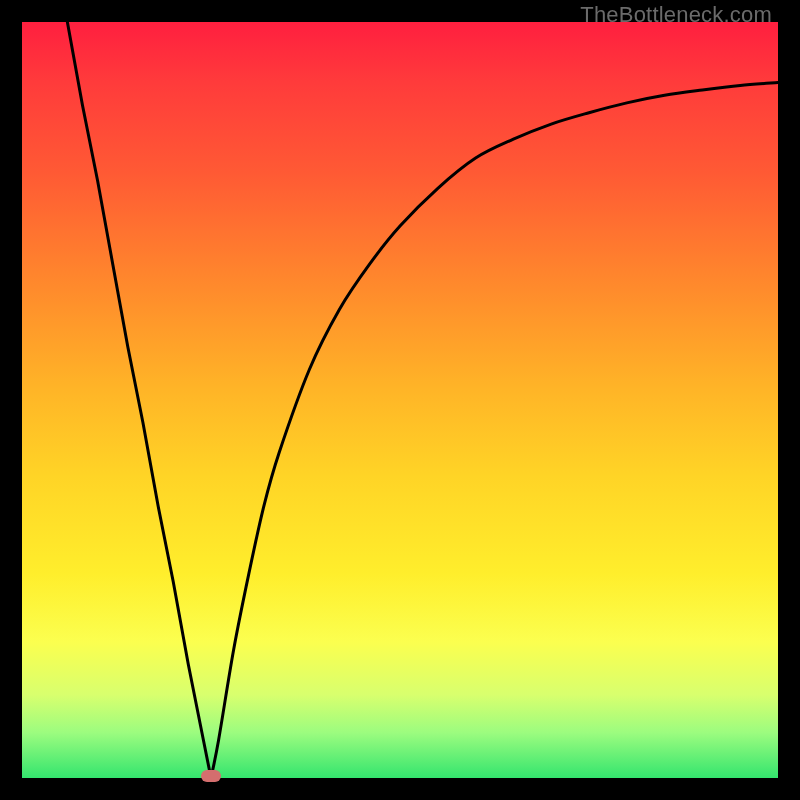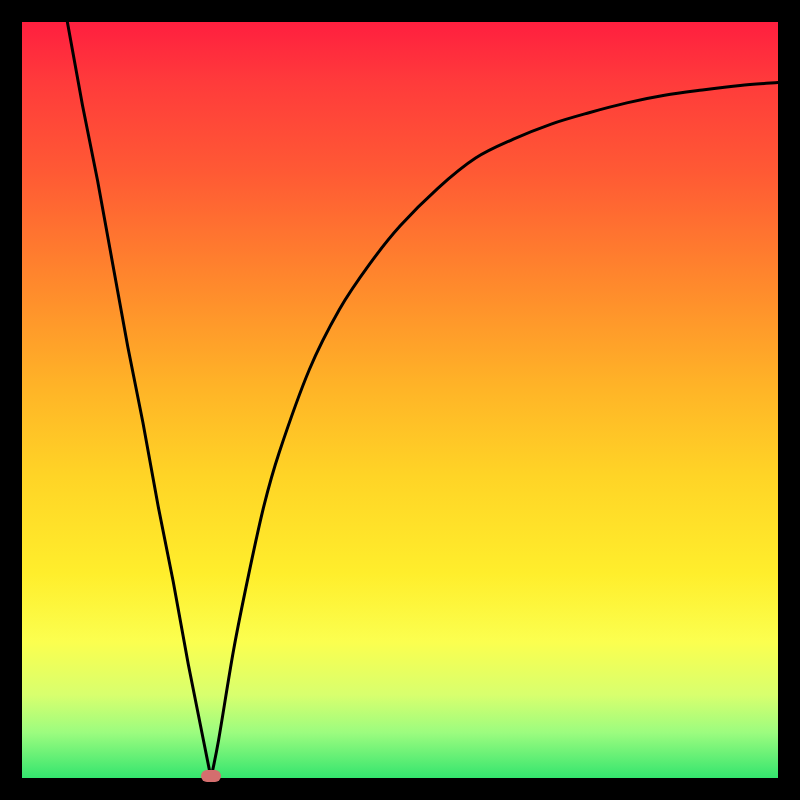--- a/index.html
+++ b/index.html
@@ -50,19 +50,20 @@
     height: 12px;
     border-radius: 6px / 6px;
     background: #d46e6e;
     transform: translate(-50%, -50%);
   }
 </style>
 </head>
 <body>
 
 <div class="frame">
+  <div class="watermark">TheBottleneck.com</div>
   <div class="plot-area">
     <svg class="curve" viewBox="0 0 756 756" preserveAspectRatio="none">
       <path id="curve-path" d="M 45.36 0 L 60.480000000000004 83.15999999999997 L 75.60000000000001 158.76 L 90.72 241.91999999999996 L 105.84 325.08000000000004 L 120.96000000000001 400.68 L 136.07999999999998 483.84000000000003 L 151.20000000000002 559.44 L 166.32 642.6 L 181.44 718.2 L 189 756 C 190.26 749.7, 192.78 739.62, 196.56 718.2 C 200.34 696.7800000000001, 206.64000000000001 655.2, 211.68 627.48 C 216.72 599.76, 221.76 575.8199999999999, 226.79999999999998 551.88 C 231.83999999999997 527.94, 236.88 504, 241.92000000000002 483.84000000000003 C 246.96000000000004 463.68000000000006, 249.48000000000002 453.6, 257.04 430.92 C 264.6 408.24, 277.20000000000005 371.7, 287.28000000000003 347.76 C 297.36 323.82, 307.44 304.92, 317.52 287.28000000000003 C 327.59999999999997 269.64000000000004, 337.68 255.77999999999997, 347.76 241.91999999999996 C 357.84 228.05999999999995, 366.65999999999997 216.72, 378 204.12 C 389.34000000000003 191.52, 403.20000000000005 177.65999999999994, 415.8 166.31999999999994 C 428.4 154.97999999999993, 440.99999999999994 144.27, 453.59999999999997 136.08000000000004 C 466.2 127.89000000000006, 478.80000000000007 122.85000000000007, 491.40000000000003 117.18000000000006 C 504 111.51000000000006, 516.5999999999999 106.47000000000007, 529.1999999999999 102.06000000000006 C 541.8 97.65000000000005, 554.4 94.24800000000005, 567 90.72000000000003 C 579.6 87.19200000000001, 592.2 83.78999999999995, 604.8000000000001 80.89199999999994 C 617.4000000000001 77.99399999999993, 630 75.47399999999999, 642.6 73.332 C 655.2 71.19, 667.8 69.67799999999995, 680.4 68.03999999999996 C 693 66.40199999999997, 705.5999999999999 64.76400000000001, 718.1999999999999 63.50400000000002 C 730.8 62.24400000000003, 749.7 60.984000000000016, 756 60.48000000000002" fill="none" stroke="#000" stroke-width="3" stroke-linejoin="round" stroke-linecap="round"></path>
     </svg>
     <div id="min-marker" class="min-marker" style="left: 189px; top: 754px;"></div>
   </div>
 </div>
 
 </body></html>

